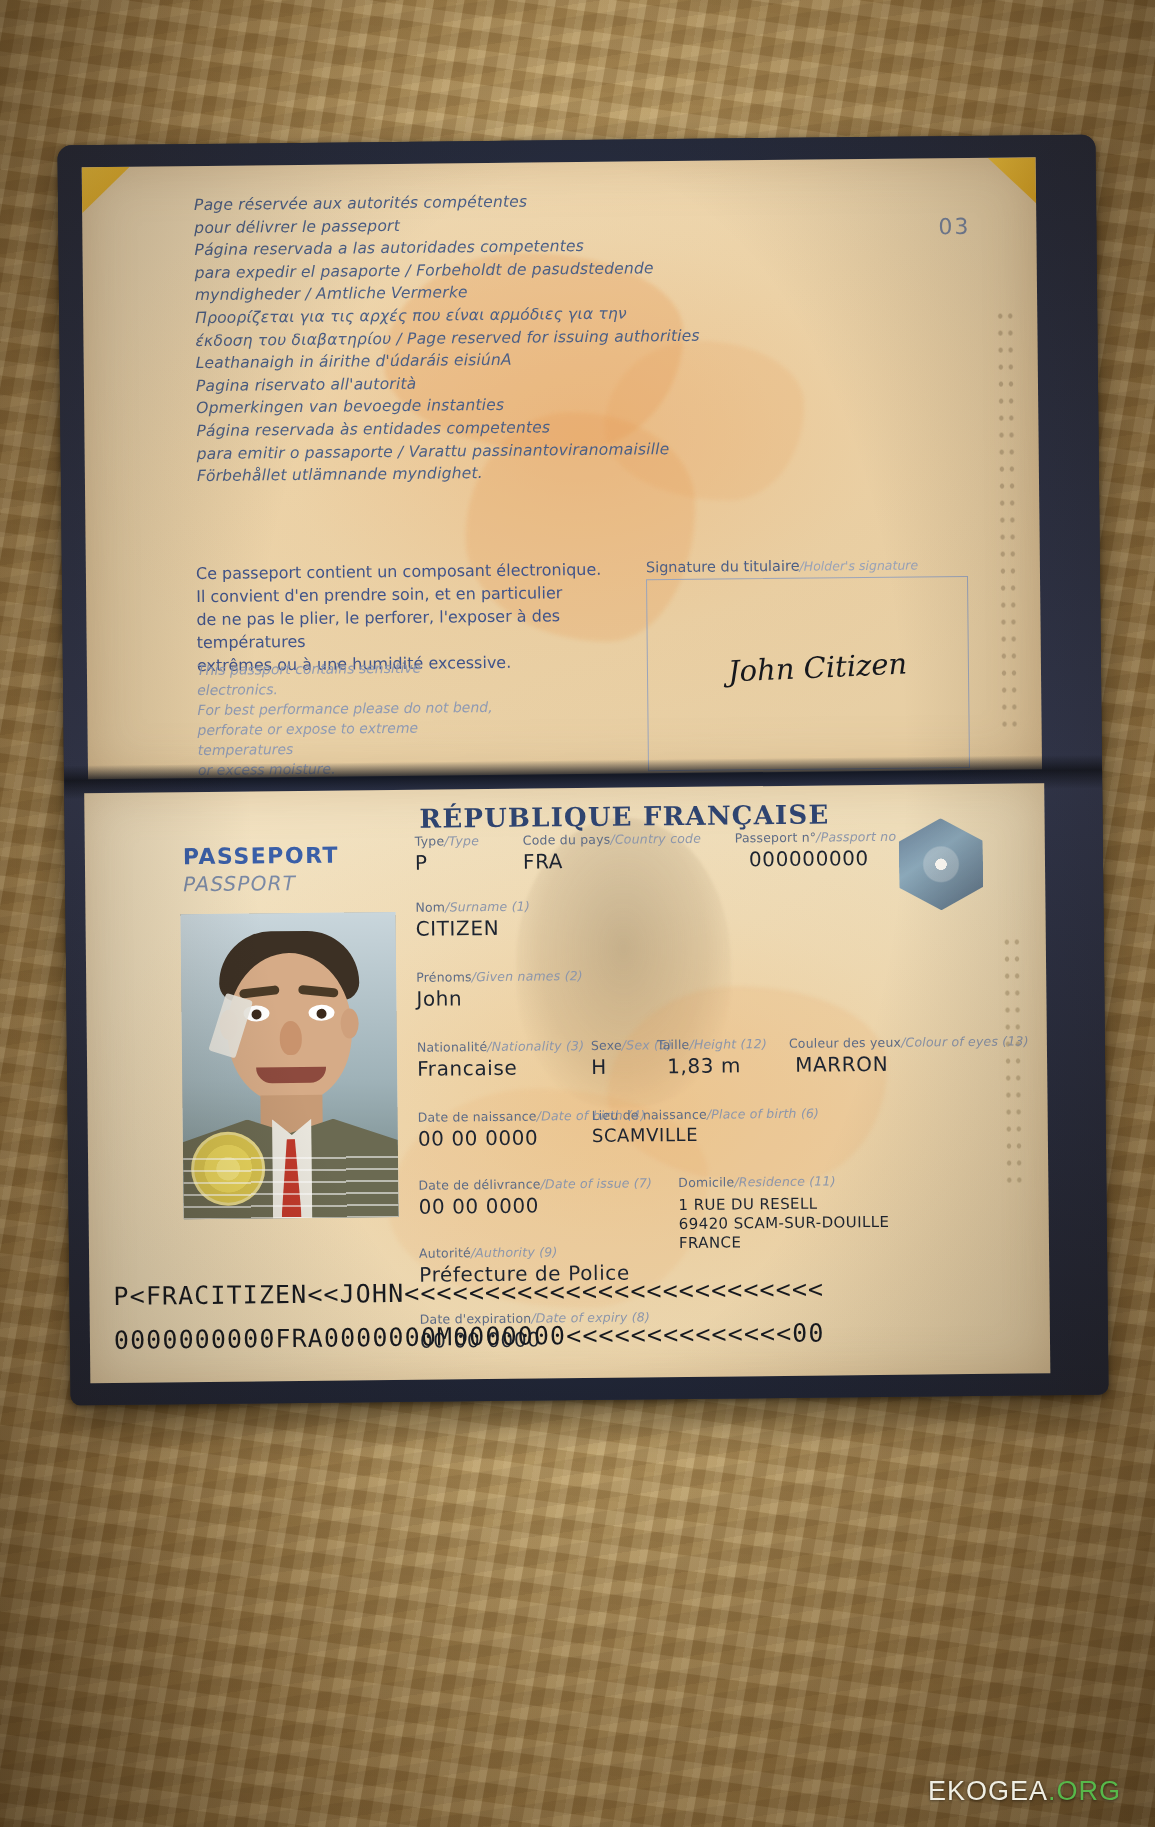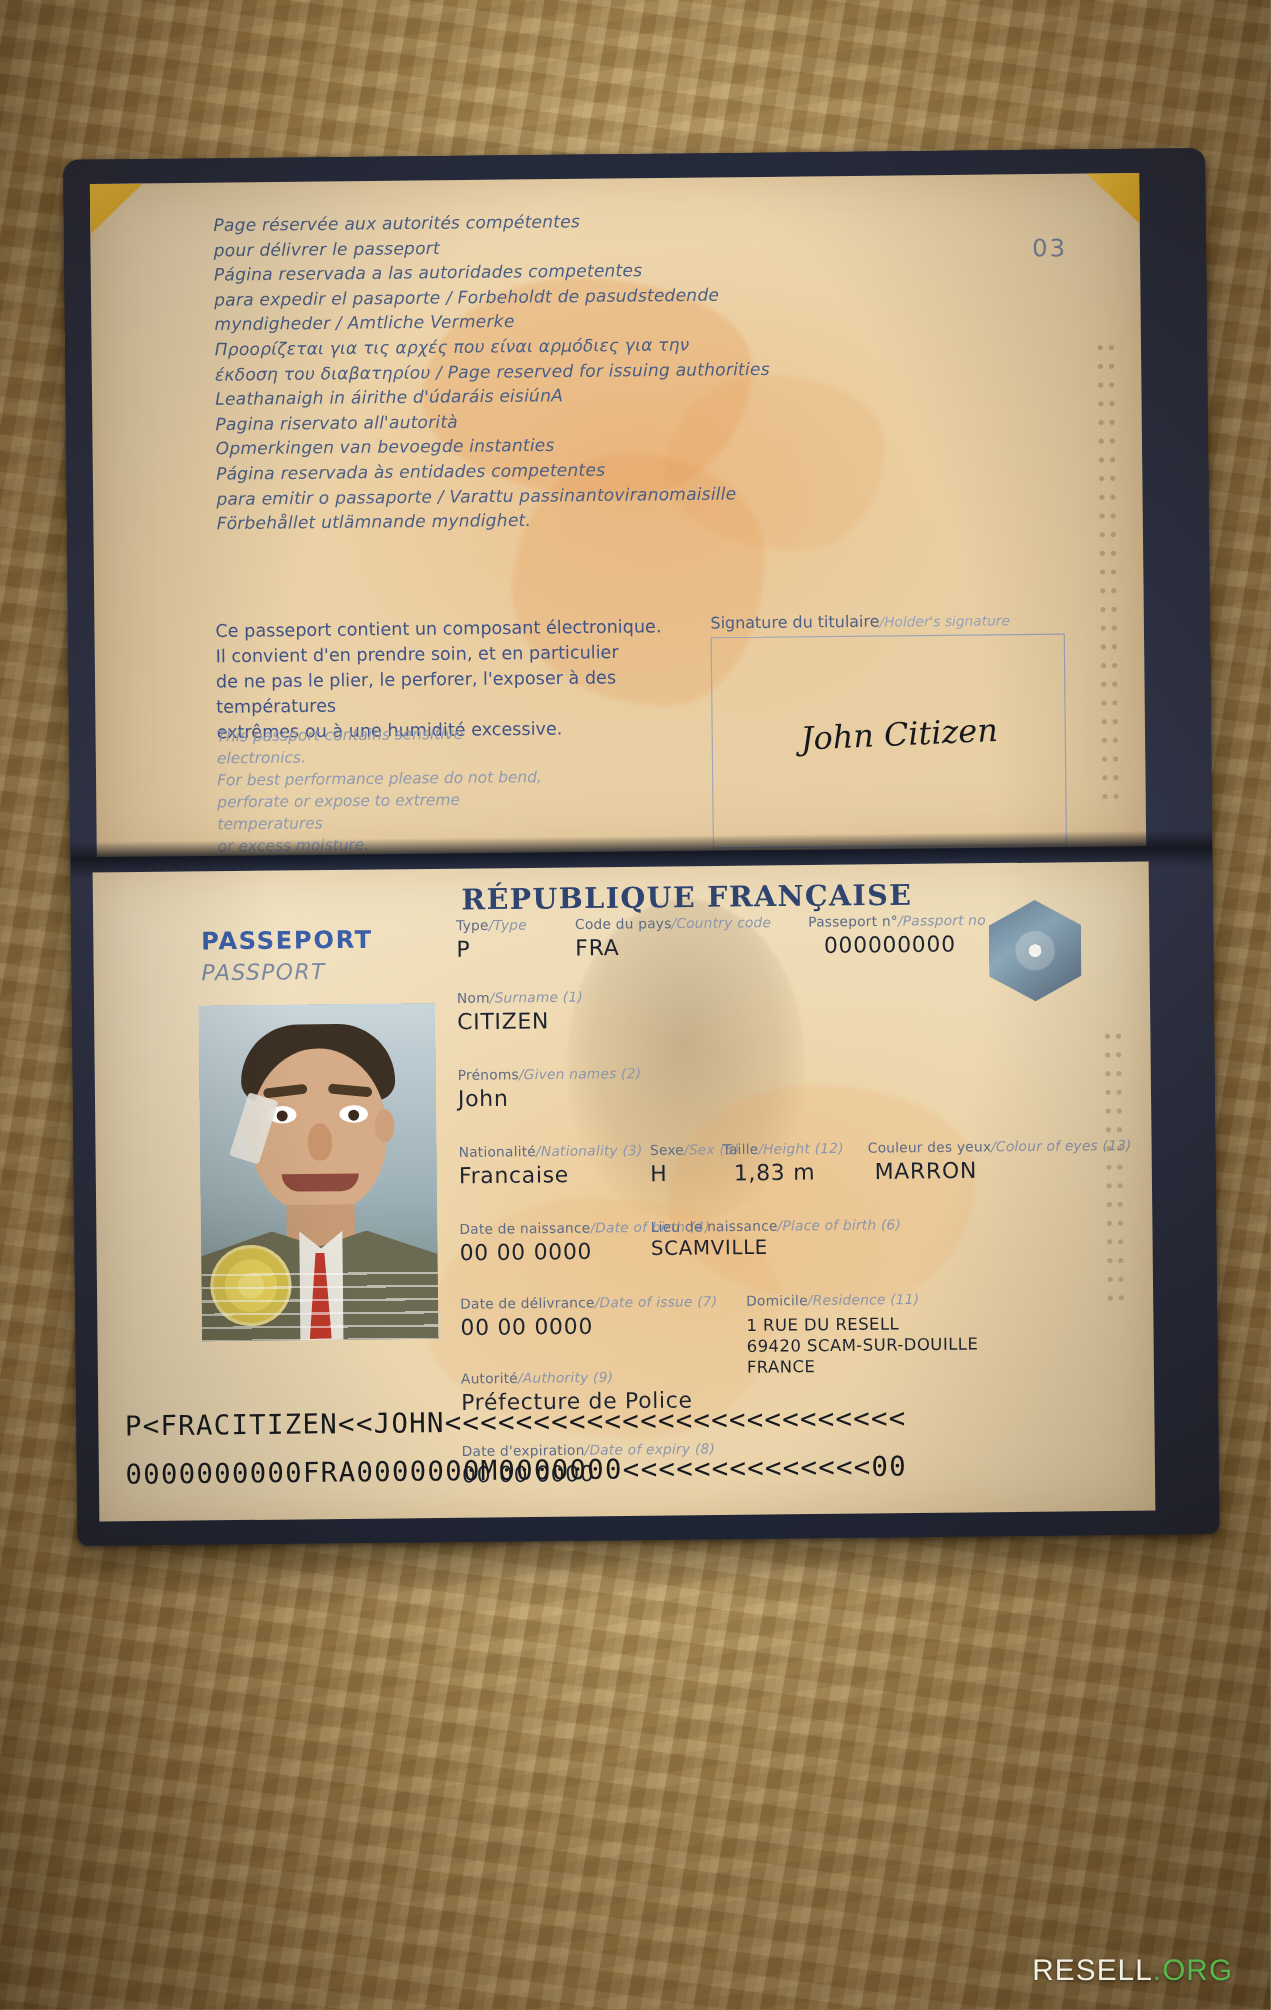--- a/index.html
+++ b/index.html
@@ -559,14 +559,14 @@
         <div>P&lt;FRACITIZEN&lt;&lt;JOHN&lt;&lt;&lt;&lt;&lt;&lt;&lt;&lt;&lt;&lt;&lt;&lt;&lt;&lt;&lt;&lt;&lt;&lt;&lt;&lt;&lt;&lt;&lt;&lt;&lt;&lt;</div>
         <div>0000000000FRA0000000M0000000&lt;&lt;&lt;&lt;&lt;&lt;&lt;&lt;&lt;&lt;&lt;&lt;&lt;&lt;00</div>
       </div>
 
       <div class="chip"></div>
     </div>
   </div>
 
   <div class="vignette"></div>
 
-  <div class="watermark"><span>RESELL</span><span class="org">.ORG</span></div>
+  <div class="watermark"><span>EKOGEA</span><span class="org">.ORG</span></div>
 </div>
 
 </body></html>

